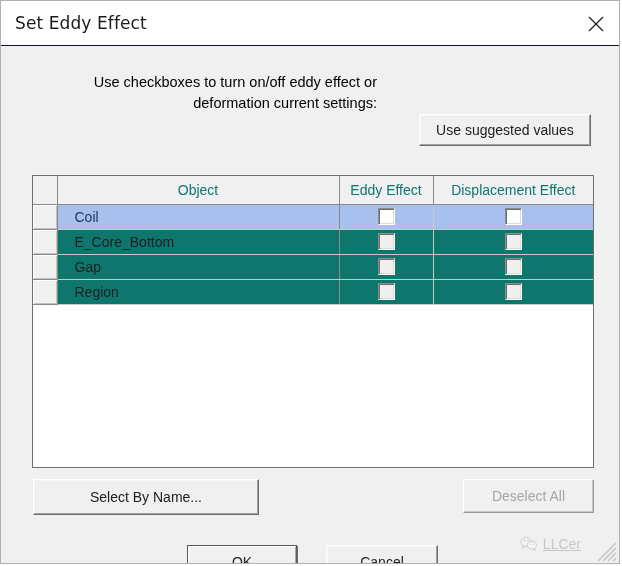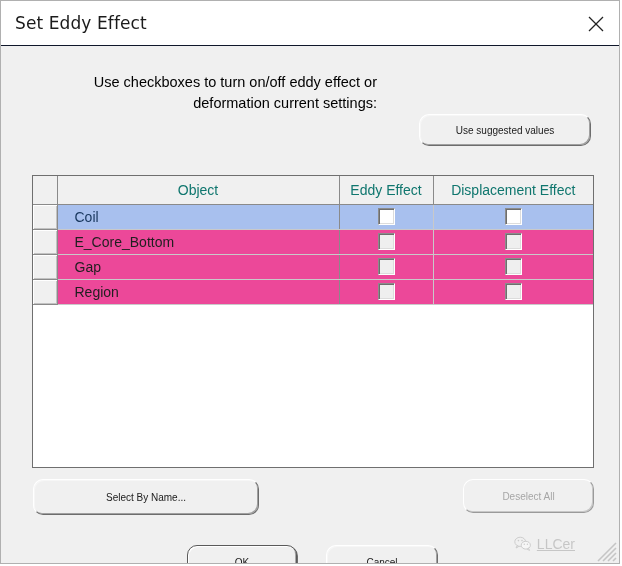--- a/index.html
+++ b/index.html
@@ -77,30 +77,29 @@
 
   
   .btn {
     position: absolute;
     background: #f0f0f0;
     border-top: 1px solid #ffffff;
     border-left: 1px solid #ffffff;
     border-right: 1px solid #6d6d6d;
     border-bottom: 1px solid #6d6d6d;
     box-shadow: inset -1px -1px 0 #a0a0a0, inset 1px 1px 0 #f6f6f6;
-    font-size: 10px;
+    font-size: 14px;
     color: #202020;
     font-family: "Liberation Sans", sans-serif;
     display: flex;
     align-items: center;
     justify-content: center;
     cursor: default;
     box-sizing: border-box;
     user-select: none;
-    border-radius: 10px;
   }
   .btn.default-btn {
     border: 1px solid #5a5a5a;
     box-shadow: inset 1px 1px 0 #ffffff, inset -1px -1px 0 #a8a8a8, 1px 1px 0 #6d6d6d;
   }
   .btn.disabled-btn {
     color: #a6a6a6;
     border-top: 1px solid #ffffff;
     border-left: 1px solid #ffffff;
     border-right: 1px solid #9a9a9a;
@@ -153,21 +152,21 @@
   thead th:last-child { border-right: none; }
 
   tbody td {
     height: 25px;
     border-right: 1px solid #c9c9c9;
     border-bottom: 1px solid #c9c9c9;
     font-size: 14px;
     color: #1f1f1f;
     padding: 0;
     box-sizing: border-box;
-    background: #ec4899;
+    background: #0f766e;
     text-align: center;
     vertical-align: middle;
   }
   tbody td:last-child { border-right: none; }
 
   td.sel-cell {
     background: #f0f0f0;
     border-right: 1px solid #8a8a8a;
     border-bottom: 1px solid #8a8a8a;
     box-shadow: inset 1px 1px 0 #ffffff, inset -1px -1px 0 #c2c2c2;
@@ -200,21 +199,21 @@
   .filler-row td {
     border-right: none;
     border-bottom: none;
     background: #ffffff;
     height: 150px;
   }
 
   
   .watermark {
     position: absolute;
-    right: 44px;
+    right: 38px;
     bottom: 12px;
     display: flex;
     align-items: center;
     gap: 5px;
     opacity: 0.42;
     pointer-events: none;
   }
   .watermark .wm-text {
     font-size: 14px;
     color: #8e8e8e;

